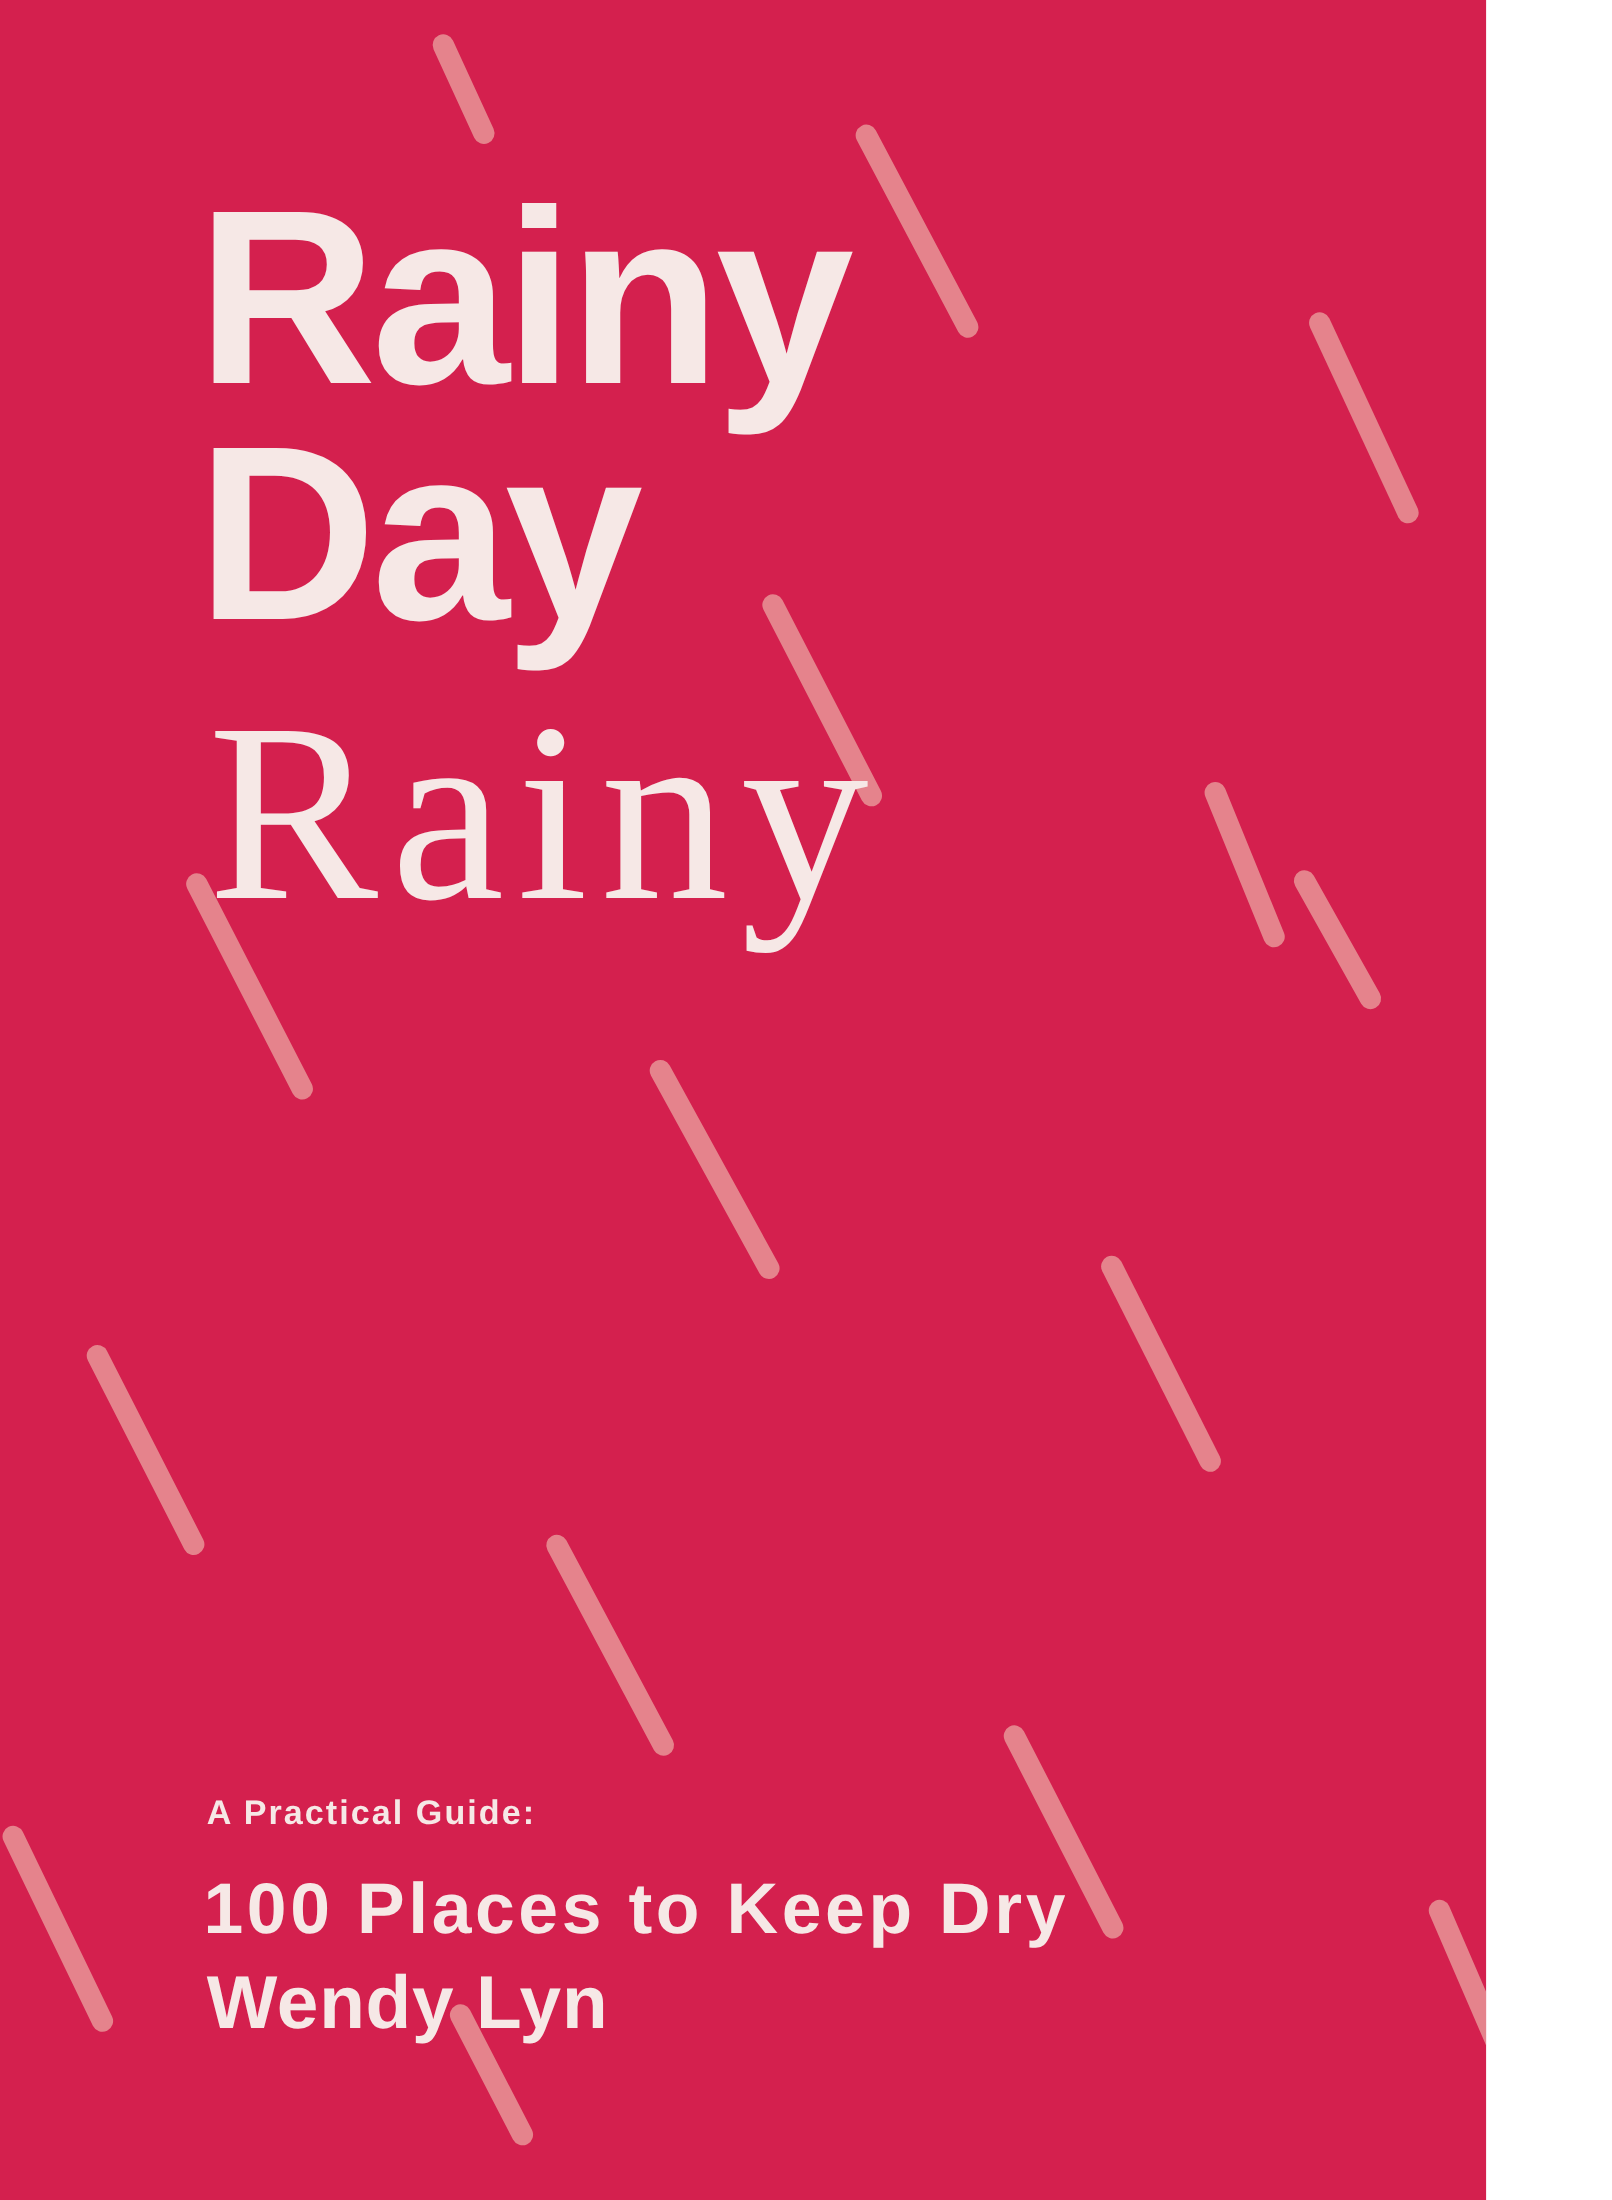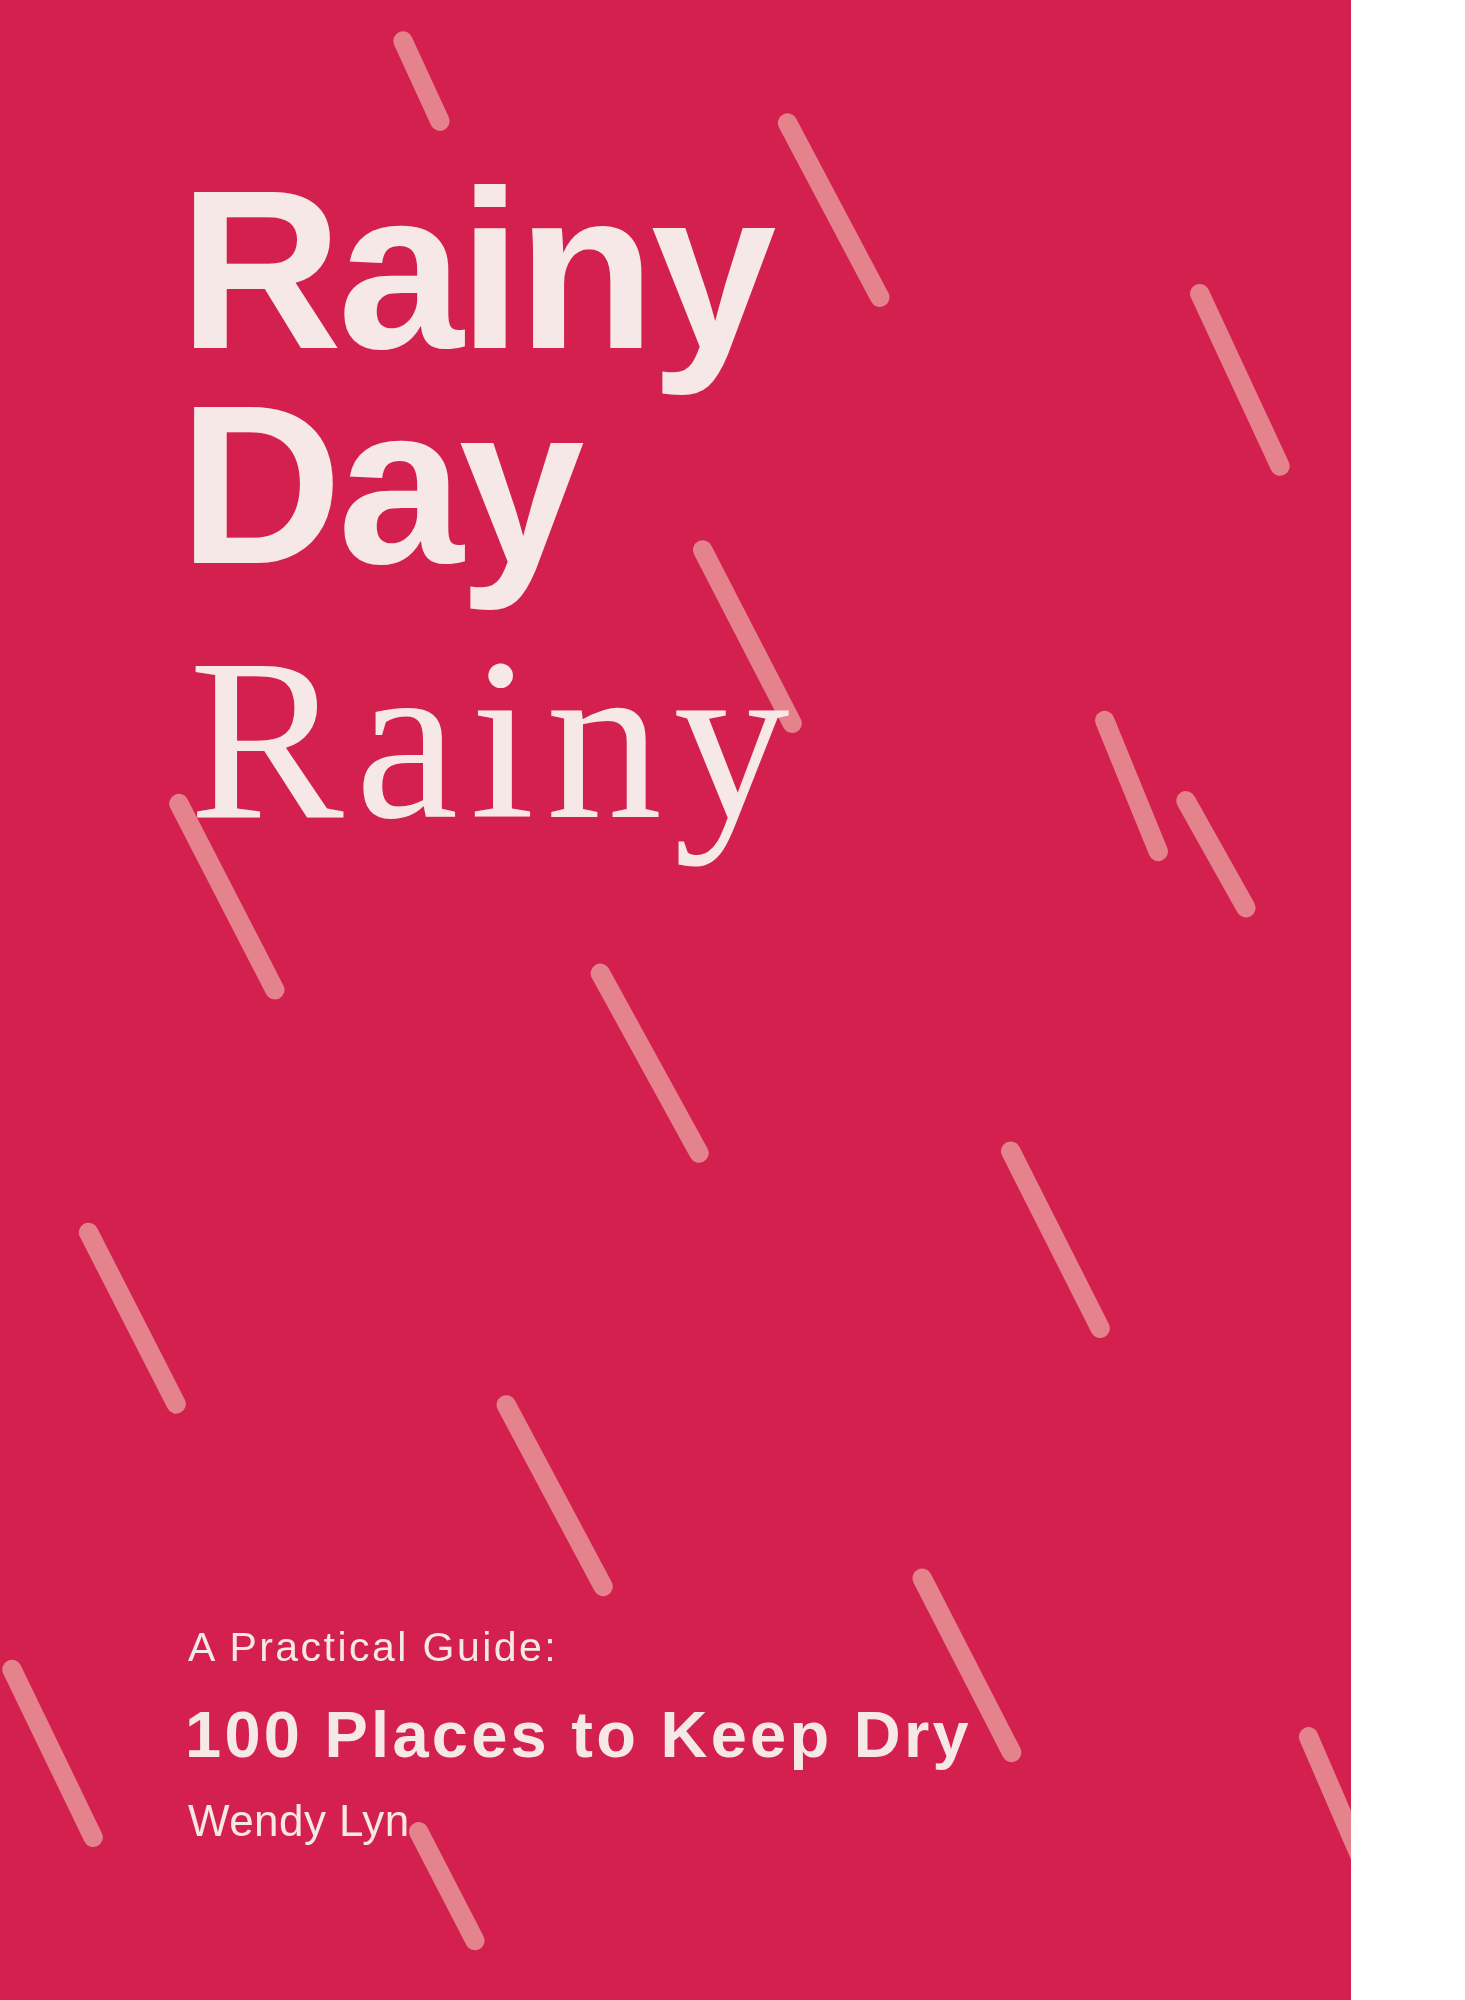--- a/index.html
+++ b/index.html
@@ -40,39 +40,39 @@
     top: 623px;
     font-family: "Liberation Serif", serif;
     font-weight: 400;
     font-size: 232px;
     line-height: 232px;
     letter-spacing: 0.05em;
   }
   .tagline {
     left: 188px;
     top: 1626px;
-    font-size: 41px;
+    font-size: 31px;
     line-height: 43px;
-    font-weight: 400;
+    font-weight: 700;
     letter-spacing: 0.06em;
   }
   .series {
     left: 185px;
     top: 1702px;
     font-size: 65px;
     line-height: 65px;
     font-weight: 700;
     letter-spacing: 0.05em;
   }
   .author {
     left: 188px;
     top: 1789px;
-    font-size: 44px;
+    font-size: 68px;
     line-height: 64px;
-    font-weight: 400;
+    font-weight: 700;
     letter-spacing: 0.01em;
   }
 </style>
 </head>
 <body>
 
 <div class="cover" style="--bg: #d4204e; --ink: #f6e8e6;">
 
   <svg class="rain-svg" viewBox="0 0 1465 2000" aria-hidden="true">
       <line x1="437" y1="-40" x2="477" y2="47" stroke="#e5838c" stroke-width="21" stroke-linecap="round"></line>

